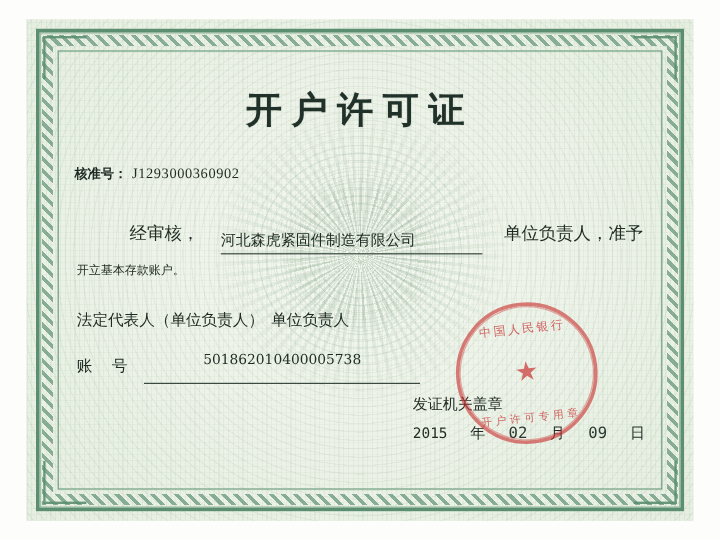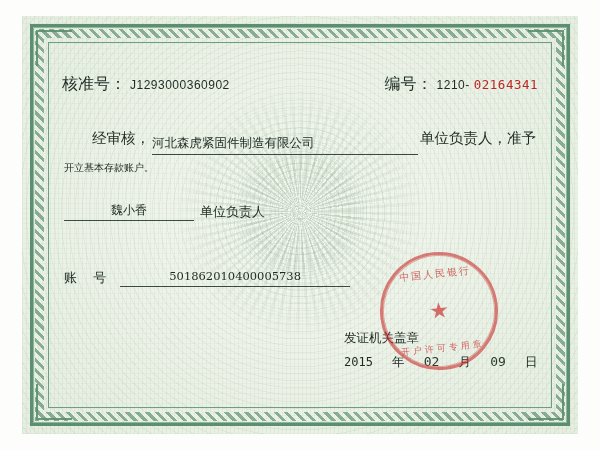--- a/index.html
+++ b/index.html
@@ -147,41 +147,41 @@
     margin-top: 24px;
     padding: 0 6px;
     font-size: 12.5px;
   }
   .code-left, .code-right {
     display: flex;
     align-items: baseline;
     gap: 4px;
     white-space: nowrap;
   }
-  .lbl { font-size: 16px; color: #1c2a22; }
+  .lbl { font-size: 11px; color: #1c2a22; font-weight: bold; }
   .val-mono {
-    font-family: Liberation Sans, sans-serif;
+    font-family: Liberation Serif, serif;
     font-size: 12px;
     letter-spacing: .5px;
   }
   .val-red {
     font-family: "DejaVu Sans Mono", monospace;
     font-size: 12.5px;
     color: #c02525;
     letter-spacing: .5px;
   }
 
   .para {
     margin-top: 26px;
     padding: 0 8px;
     font-size: 14.5px;
     line-height: 34px;
     display: flex;
     align-items: flex-end;
-    gap: 2px;
+    gap: 18px;
     white-space: nowrap;
   }
   .indent { display: inline-block; width: 26px; }
   .fill-name {
     flex: 1;
     min-width: 0;
     border-bottom: 1px solid #3a4a40;
     font-size: 12.5px;
     line-height: 20px;
     padding-bottom: 1px;
@@ -222,34 +222,34 @@
     line-height: 14px;
     font-size: 11.5px;
     height: 28px;
     display: flex;
     flex-direction: column;
     justify-content: flex-end;
   }
 
   .row-account {
     display: flex;
-    align-items: flex-end;
-    margin-top: 46px;
+    align-items: center;
+    margin-top: 14px;
     padding: 0 8px;
     gap: 8px;
   }
   .acc-label { font-size: 13px; letter-spacing: 6px; }
   .acc-line {
     width: 230px;
     border-bottom: 1px solid #3a4a40;
     font-family: "DejaVu Sans Mono", monospace;
     font-size: 11.5px;
     line-height: 18px;
     text-align: center;
-    padding-bottom: 1px;
+    padding-bottom: 11px;
   }
 
   
   .issuer {
     position: absolute;
     right: 22px;
     bottom: 26px;
     width: 200px;
     text-align: left;
     font-size: 12.5px;
@@ -337,44 +337,40 @@
     <div class="border-outer"></div>
     <div class="border-band"></div>
     <div class="border-inner"></div>
     <div class="corner tl"></div>
     <div class="corner tr"></div>
     <div class="corner bl"></div>
     <div class="corner br"></div>
 
     <div class="content">
 
+      <div class="title">开户许可证</div>
 
       <div class="row-codes">
         <div class="code-left">
           <span class="lbl">核准号：</span>
           <span class="val-mono">J1293000360902</span>
         </div>
-        <div class="code-right">
-          <span class="lbl">编号：</span>
-          <span class="val-mono">1210-</span>
-          <span class="val-red">02164341</span>
-        </div>
       </div>
 
       <div class="para">
         <span class="indent"></span>
         <span>经审核，</span>
         <span class="fill-name hand">河北森虎紧固件制造有限公司</span>
         <span>单位负责人，准予</span>
       </div>
 
       <div class="para2">开立基本存款账户。</div>
 
       <div class="row-fields">
-        <span class="f-line rep hand">魏小香</span>
+        <span class="f-label">法定代表人（单位负责人）</span>
         <span class="f-label">单位负责人</span>
       </div>
 
       <div class="row-account">
         <span class="acc-label">账  号</span>
         <span class="acc-line hand">501862010400005738</span>
       </div>
 
       <div class="issuer">
         <div class="line1">发证机关盖章</div>

